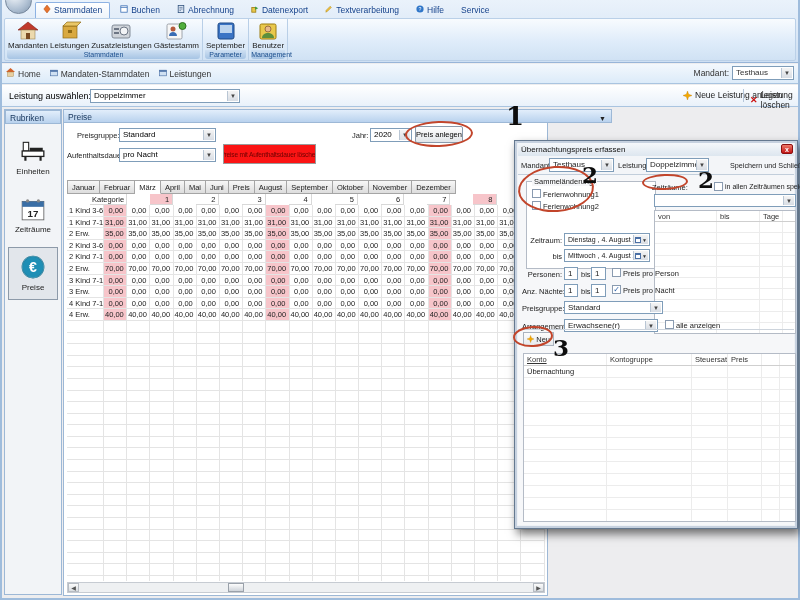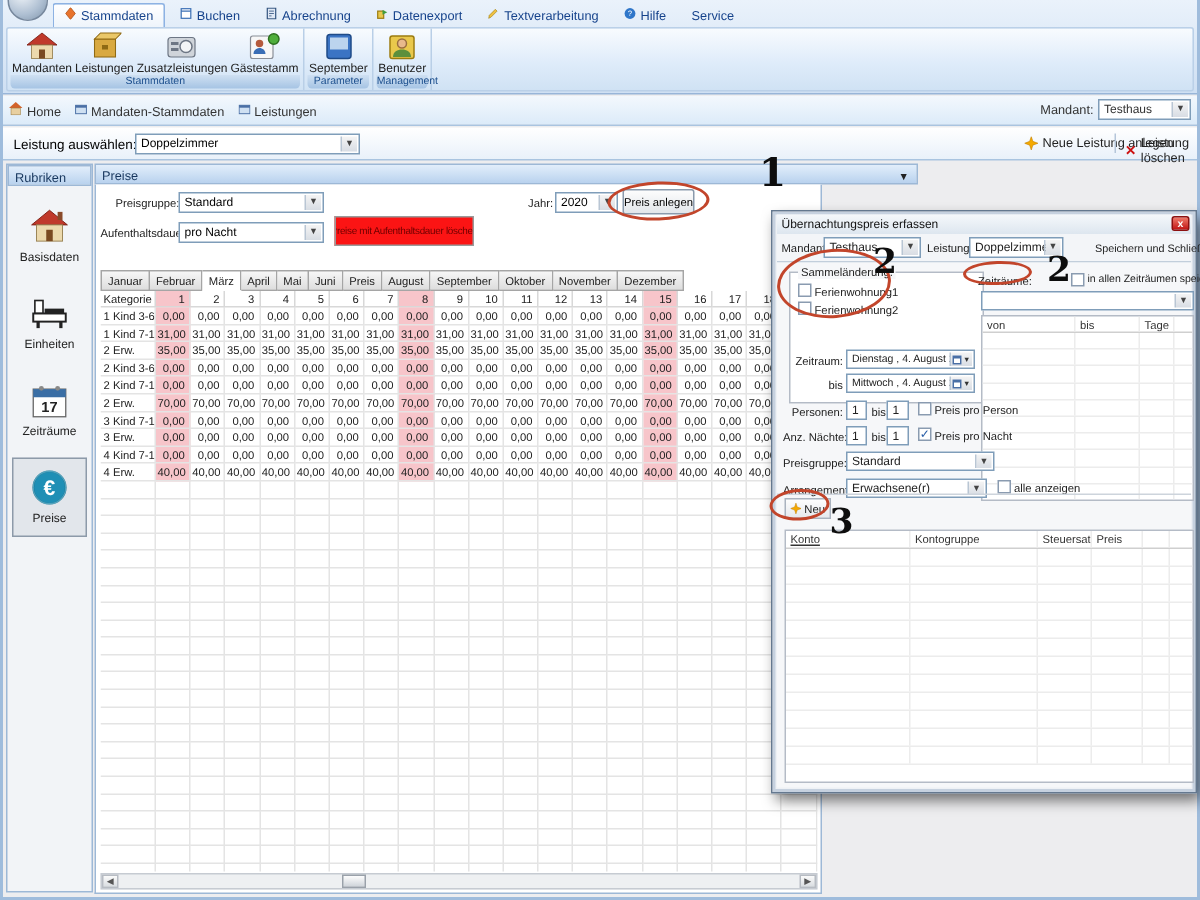--- a/index.html
+++ b/index.html
@@ -81,21 +81,21 @@
   .mtab { padding:2px 4px 1px; background:linear-gradient(#f7f7f7,#dddddd); border:1px solid #a5a5a5;
           border-left:none; color:#222; }
   .mtab:first-child { border-left:1px solid #a5a5a5; }
   .mtab.active { background:#fff; border-bottom-color:#fff; }
   .grid { position:absolute; left:3px; top:71px; right:2px; bottom:14px; overflow:hidden; font-size:7.5px; color:#222; }
   .grow { display:flex; height:11.6px; }
   .gcell { border-right:1px solid #e4e4e4; border-bottom:1px solid #e4e4e4; padding:1px 3px 0 1px;
            text-align:right; overflow:hidden; white-space:nowrap; }
   .gcell.glab { text-align:left; padding-left:2px; }
   .gcell.pink { background:#f7c5ca; }
-  .ghead .gcell { border-color:#d8d8d8; }
+  .ghead .gcell { border-color:#d8d8d8;margin-left:23px; }
   .hscroll { position:absolute; left:3px; right:2px; bottom:2px; height:11px; background:#eef0f2;
              border:1px solid #c6cbd2; }
   .harrow { position:absolute; top:0; bottom:0; width:11px; background:linear-gradient(#fbfbfb,#d9dde1);
             border:1px solid #b7bcc3; font-size:6px; color:#555; text-align:center; line-height:9px; }
   .hthumb { position:absolute; left:160px; top:0; width:16px; height:9px; background:linear-gradient(#fdfdfd,#cfd4da);
             border:1px solid #9aa1aa; }
 
   
   .dialog { position:absolute; left:512px; top:140px; width:284px; height:389px; background:#eef1f5;
             border:1px solid #64788f; box-shadow:0 0 0 2px #c6d1df inset, 3px 5px 9px rgba(0,0,0,.55);
@@ -304,29 +304,20 @@
     <span class="tsep" style="left:741px;"></span>
     <span class="tbtn" style="left:745px;">
       <span style="color:#cc1111; font-weight:bold; font-size:9px;">✕</span>
       <span>Leistung löschen</span>
     </span>
   </div>
 
   <div class="sidebar">
     <div class="caption side-caption">Rubriken</div>
     <div class="side-items" id="sideitems">
-        <div class="side-item">
-          <div><svg width="26" height="24" viewBox="0 0 24 22">
-              <polygon points="12,1 23,10 1,10" fill="#c0392b" stroke="#7d2015" stroke-width="0.6"></polygon>
-              <rect x="4" y="10" width="16" height="10" fill="#ecd9ad" stroke="#9a8455" stroke-width="0.6"></rect>
-              <rect x="10" y="13" width="4" height="7" fill="#7a4a21"></rect>
-              <rect x="17" y="2" width="3" height="5" fill="#8a4a2a"></rect>
-            </svg></div>
-          <div>Basisdaten</div>
-        </div>
         <div class="side-item">
           <div><svg width="26" height="24" viewBox="0 0 24 22">
               <rect x="3" y="3" width="5" height="8" fill="#fff" stroke="#222" stroke-width="1"></rect>
               <rect x="2" y="11" width="20" height="5" fill="#fff" stroke="#222" stroke-width="1.2"></rect>
               <rect x="4" y="16" width="2" height="4" fill="#222"></rect>
               <rect x="18" y="16" width="2" height="4" fill="#222"></rect>
               <rect x="9" y="8" width="12" height="3" fill="#222"></rect>
             </svg></div>
           <div>Einheiten</div>
         </div>
@@ -1319,20 +1310,28 @@
       <div class="dtable" id="kontotable" style="left:5px; top:178px; width:273px; height:169px;">
           <div class="dtr head" style="height: 12px;">
             <span class="dtd" style="width: 83px; flex: 0 0 83px; text-decoration: underline;">Konto</span>
             <span class="dtd" style="width: 85px; flex: 0 0 85px;">Kontogruppe</span>
             <span class="dtd" style="width: 36px; flex: 0 0 36px;">Steuersatz</span>
             <span class="dtd" style="width: 34px; flex: 0 0 34px;">Preis</span>
             <span class="dtd" style="width: 18px; flex: 0 0 18px;"></span>
             <span class="dtd" style="width: 17px; flex: 0 0 17px;"></span>
           </div>
           <div class="dtr" style="height: 12px;">
+            <span class="dtd" style="width: 83px; flex: 0 0 83px;">Übernachtung</span>
+            <span class="dtd" style="width: 85px; flex: 0 0 85px;"></span>
+            <span class="dtd" style="width: 36px; flex: 0 0 36px;"></span>
+            <span class="dtd" style="width: 34px; flex: 0 0 34px;"></span>
+            <span class="dtd" style="width: 18px; flex: 0 0 18px;"></span>
+            <span class="dtd" style="width: 17px; flex: 0 0 17px;"></span>
+          </div>
+          <div class="dtr" style="height: 12px;">
             <span class="dtd" style="width: 83px; flex: 0 0 83px;"></span>
             <span class="dtd" style="width: 85px; flex: 0 0 85px;"></span>
             <span class="dtd" style="width: 36px; flex: 0 0 36px;"></span>
             <span class="dtd" style="width: 34px; flex: 0 0 34px;"></span>
             <span class="dtd" style="width: 18px; flex: 0 0 18px;"></span>
             <span class="dtd" style="width: 17px; flex: 0 0 17px;"></span>
           </div>
           <div class="dtr" style="height: 12px;">
             <span class="dtd" style="width: 83px; flex: 0 0 83px;"></span>
             <span class="dtd" style="width: 85px; flex: 0 0 85px;"></span>

